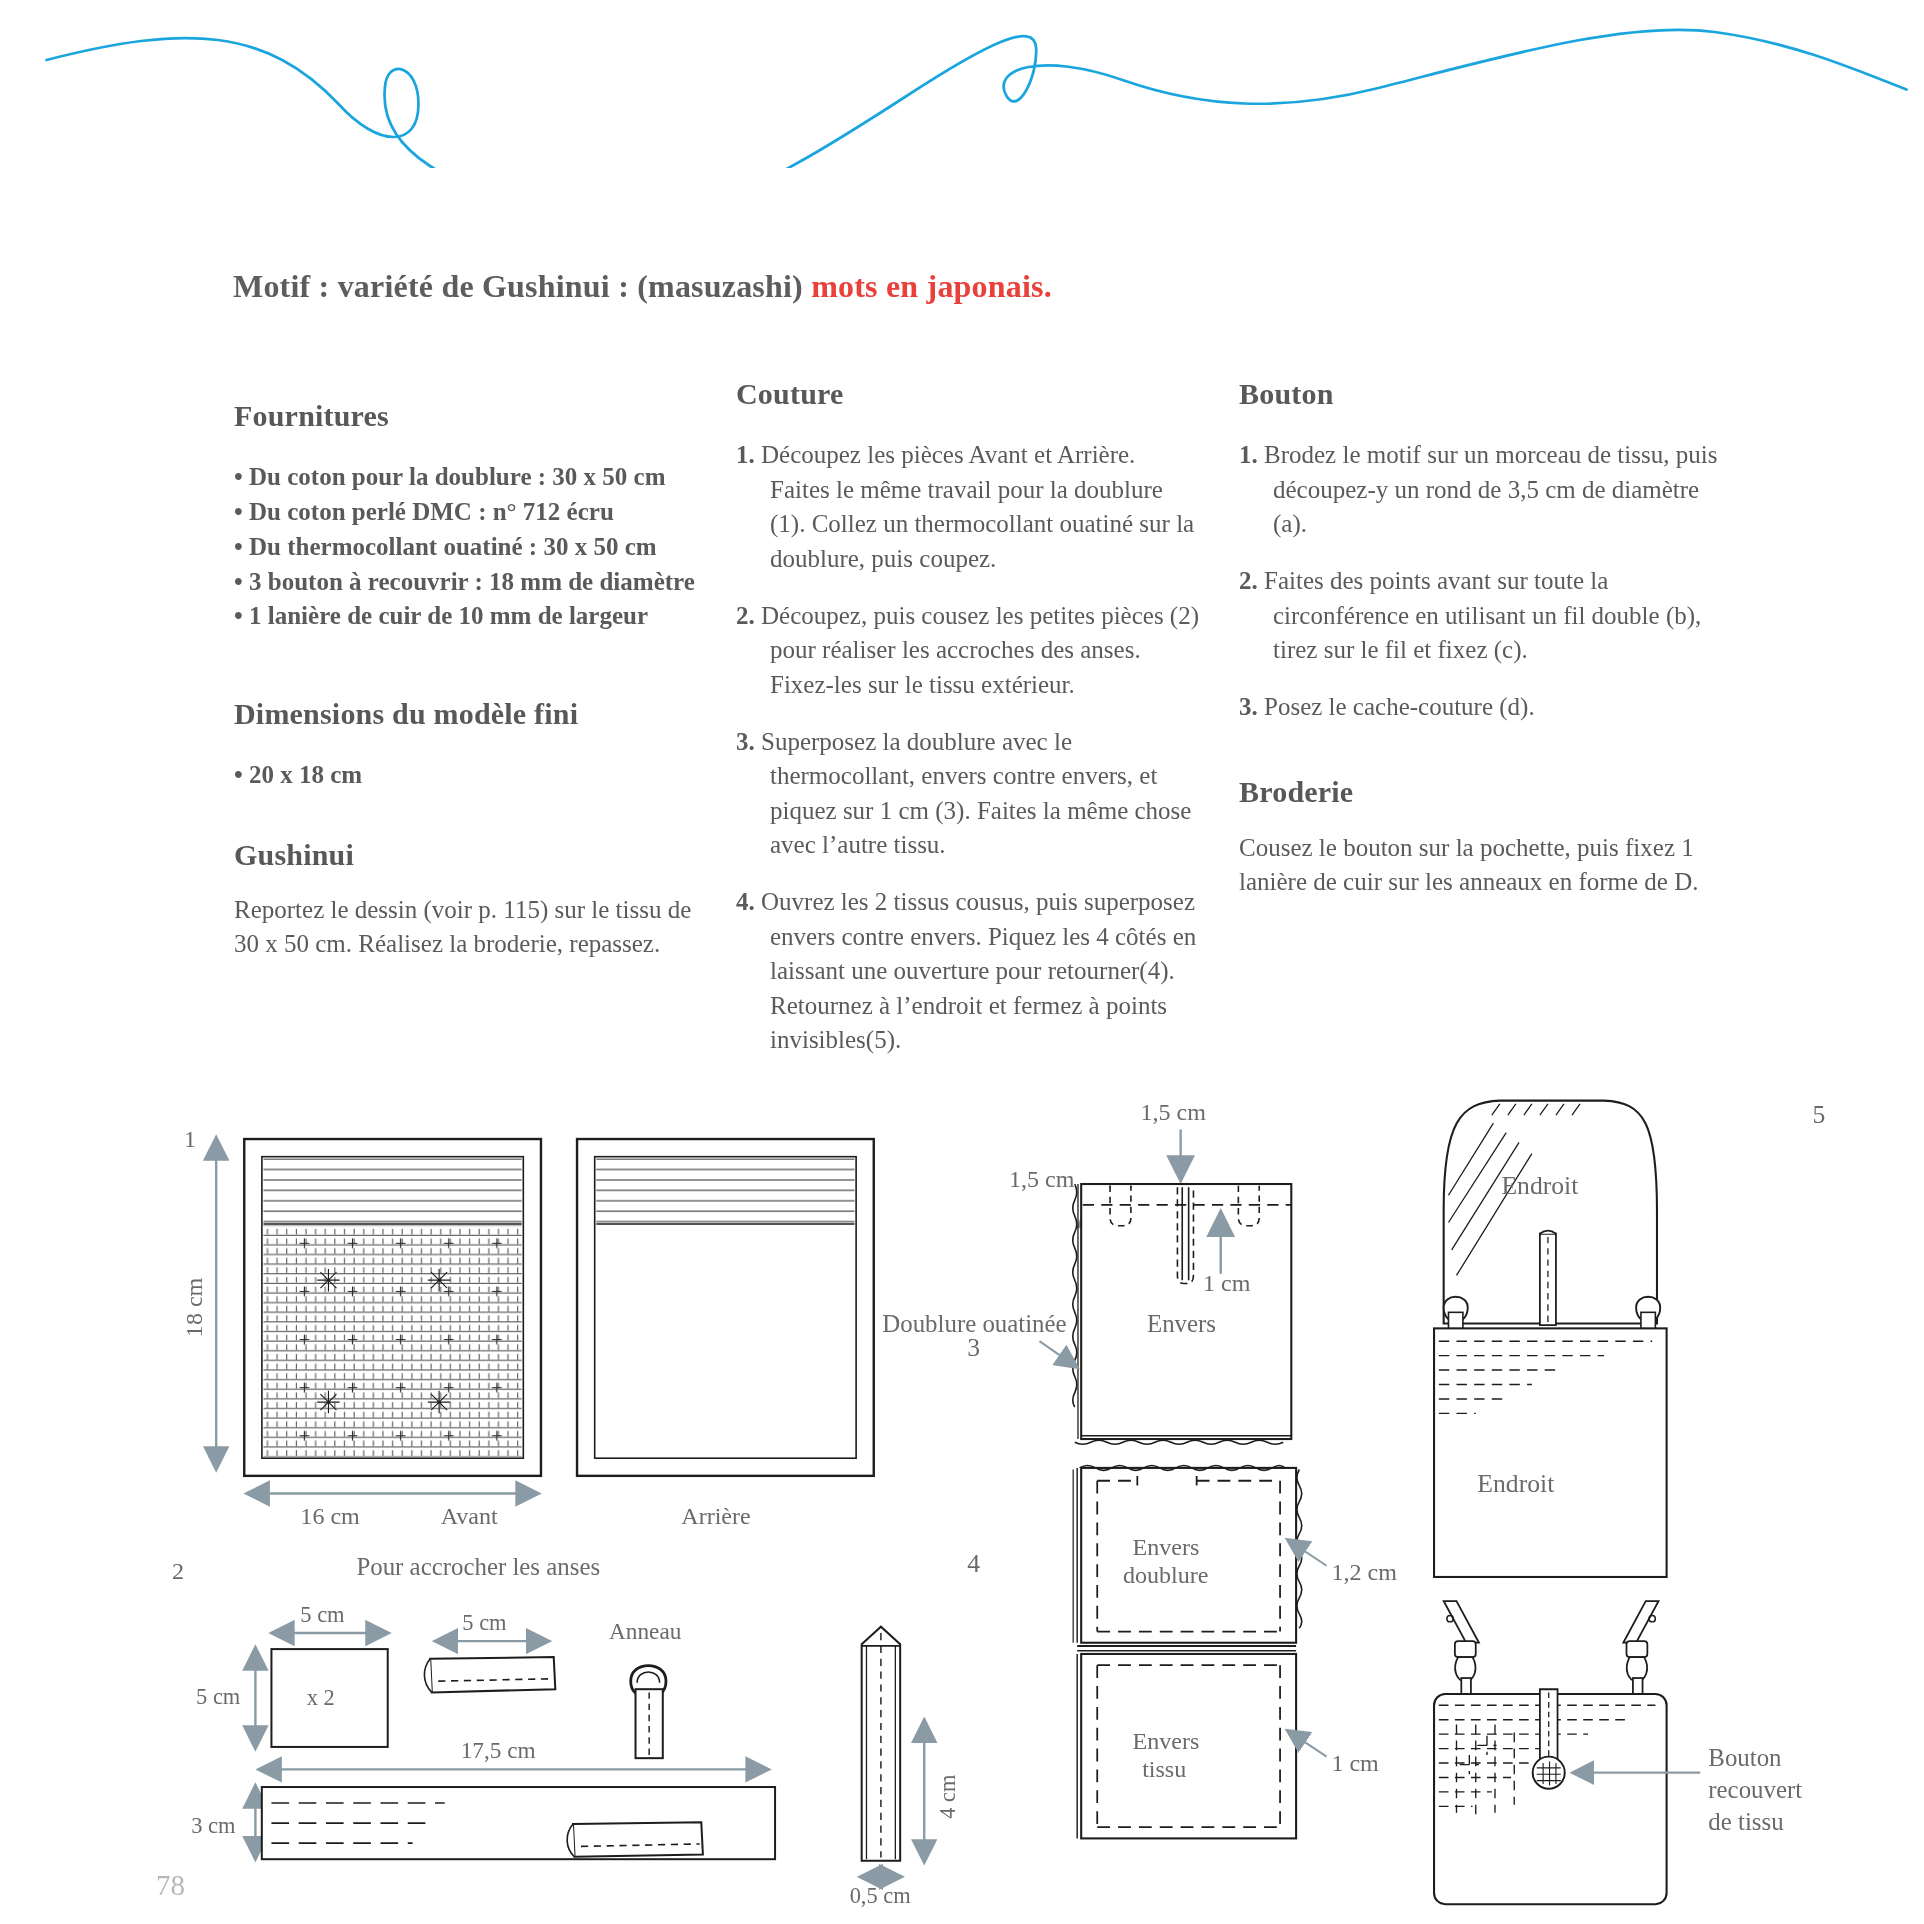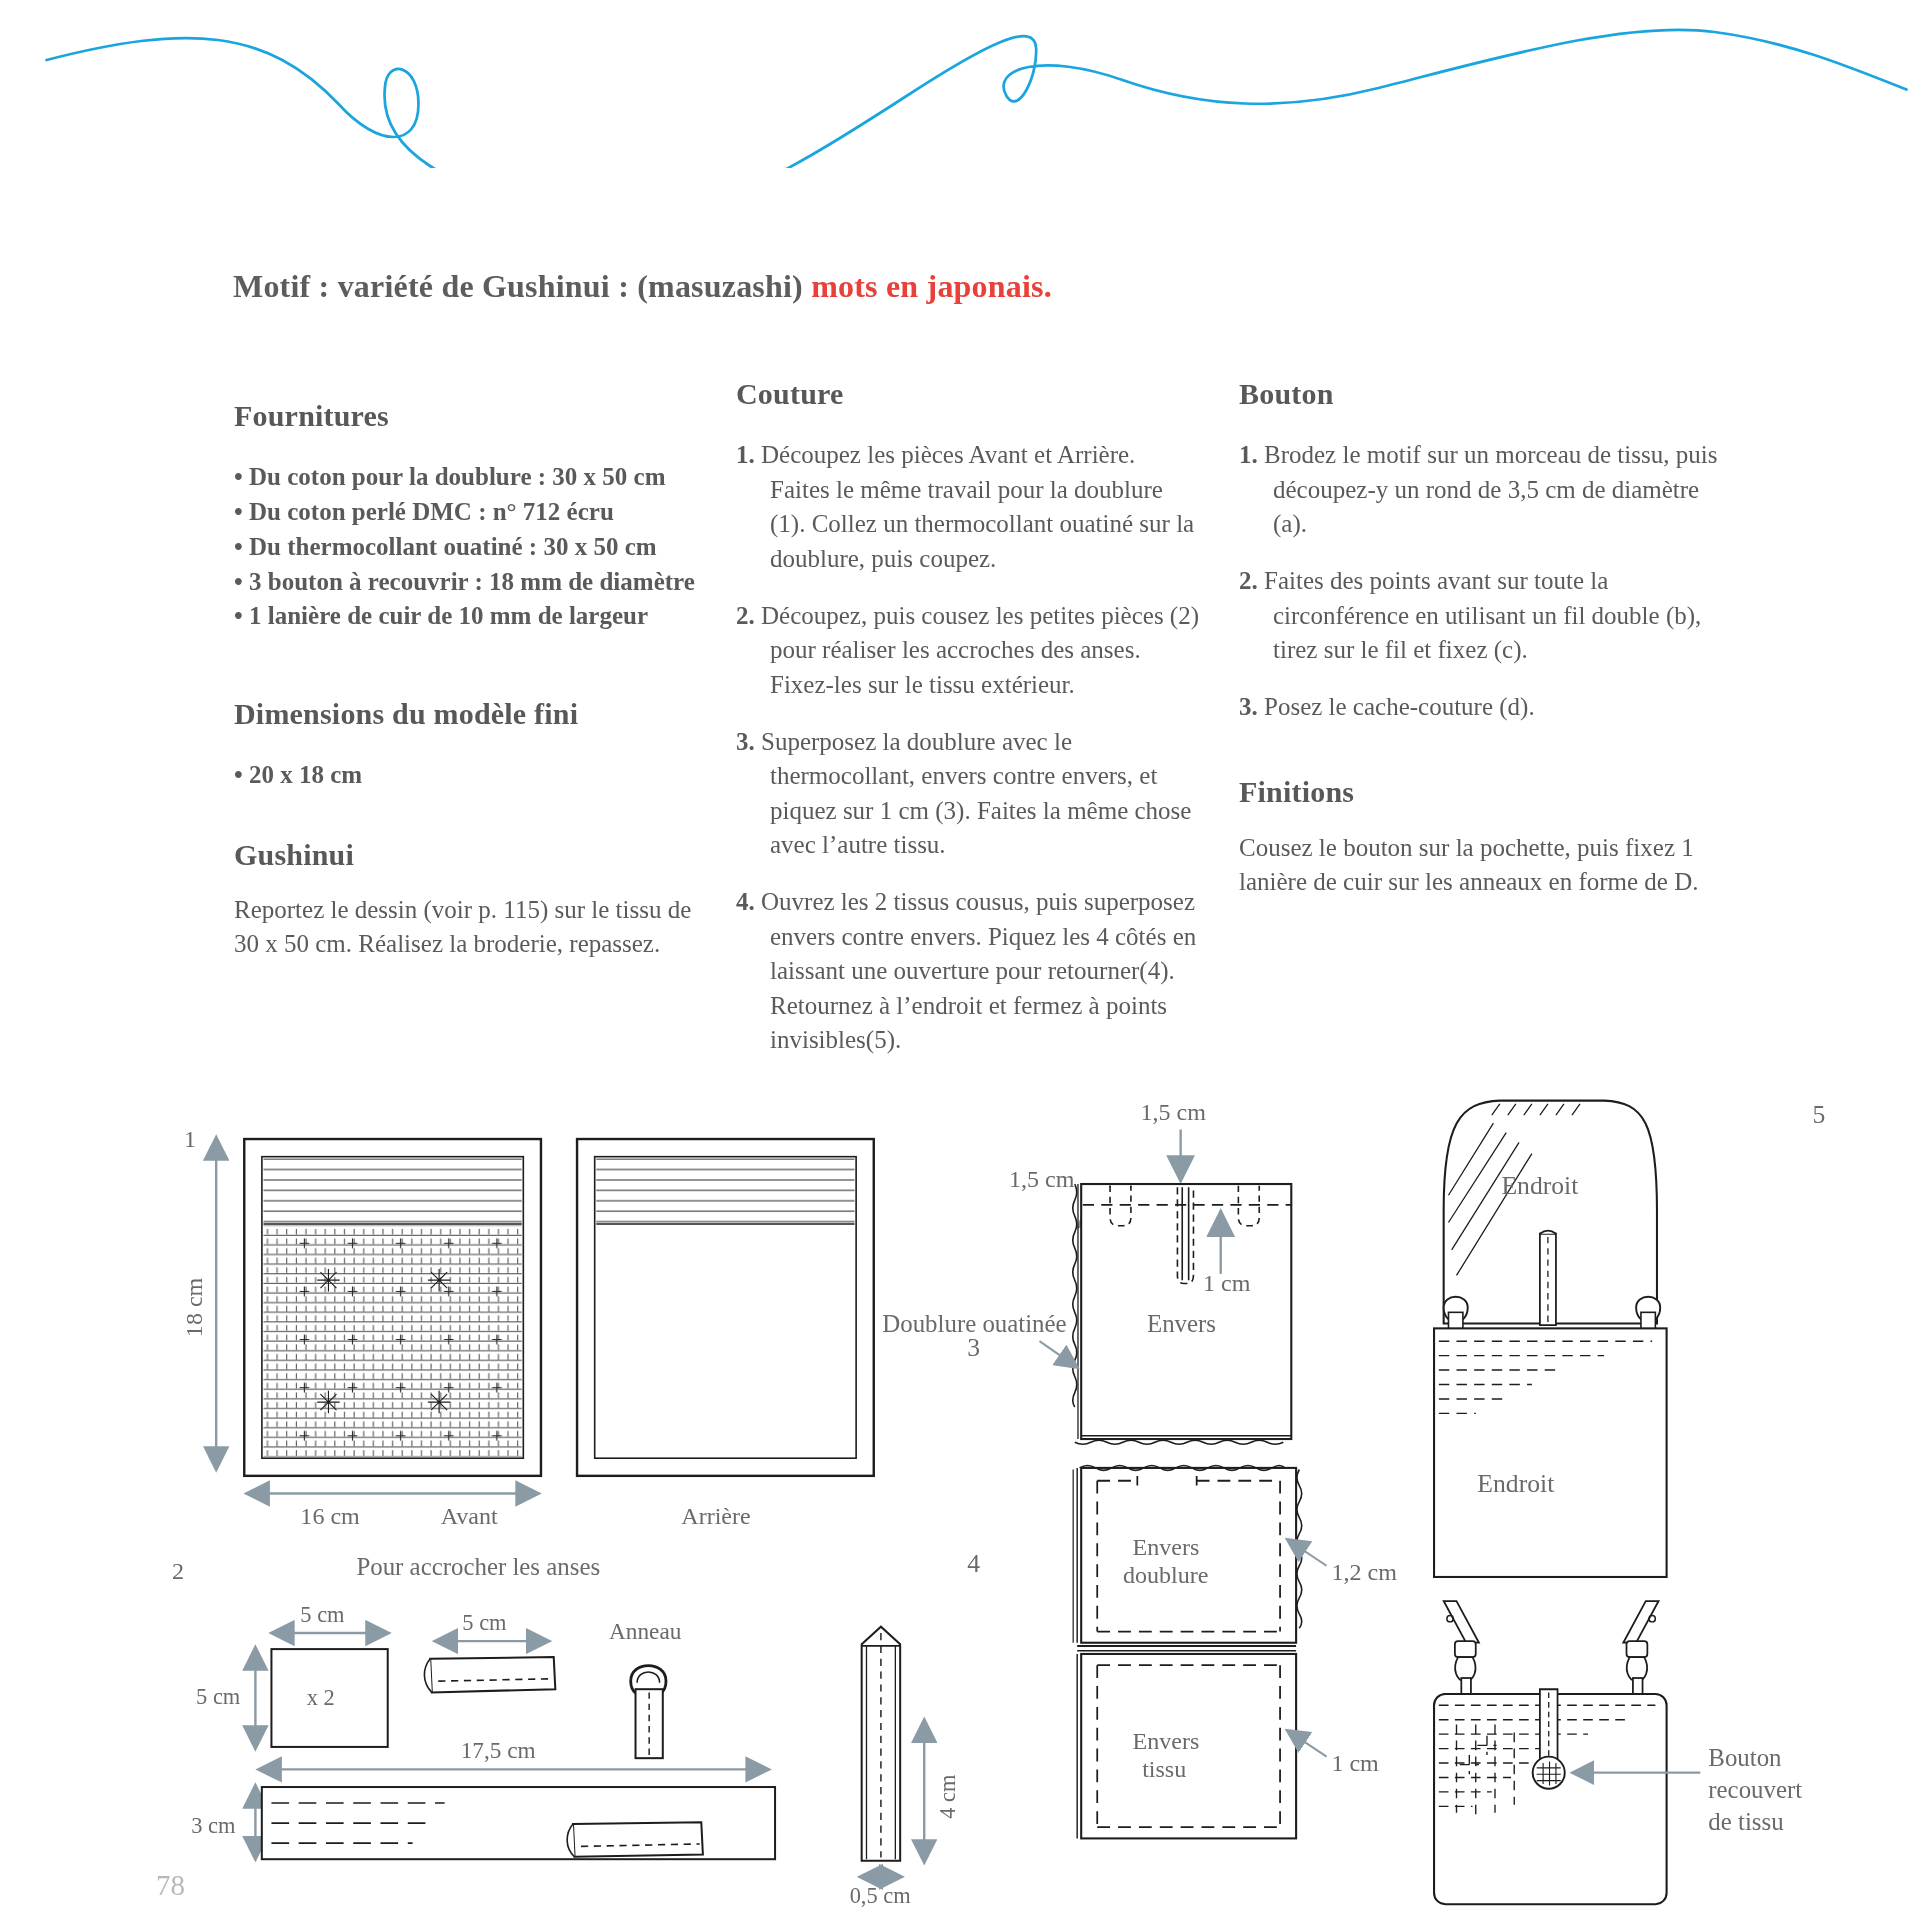--- a/index.html
+++ b/index.html
@@ -106,21 +106,21 @@
   </ol>
 </div>
 
 <div class="col" id="col-bouton">
   <h2 class="section-h">Bouton</h2>
   <ol class="steps">
     <li>Brodez le motif sur un morceau de tissu, puis découpez-y un rond de 3,5 cm de diamètre (a).</li>
     <li>Faites des points avant sur toute la circonférence en utilisant un fil double (b), tirez sur le fil et fixez (c).</li>
     <li>Posez le cache-couture (d).</li>
   </ol>
-  <h2 class="section-h spaced" style="margin-top:50px;margin-bottom:22.5px">Finitions</h2>
+  <h2 class="section-h spaced" style="margin-top:50px;margin-bottom:22.5px">Broderie</h2>
   <p class="body-t">Cousez le bouton sur la pochette, puis fixez 1 lanière de cuir sur les anneaux en forme de D.</p>
 </div>
 
 <svg class="fig" id="fig-1" width="746" height="417" viewBox="0 0 930 520" xmlns="http://www.w3.org/2000/svg">
   <defs>
     <pattern id="sashiko" x="0" y="0" width="60" height="60" patternUnits="userSpaceOnUse">
       <g stroke="#2a2a2a" stroke-width="1.1" fill="none">
         <path d="M0 8 H60 M0 20 H60 M0 32 H60 M0 44 H60 M0 56 H60"></path>
         <path d="M8 0 V60 M20 0 V60 M32 0 V60 M44 0 V60 M56 0 V60" stroke-dasharray="7 5"></path>
         <path d="M24 30 H36 M30 24 V36" stroke-width="1.4"></path>

